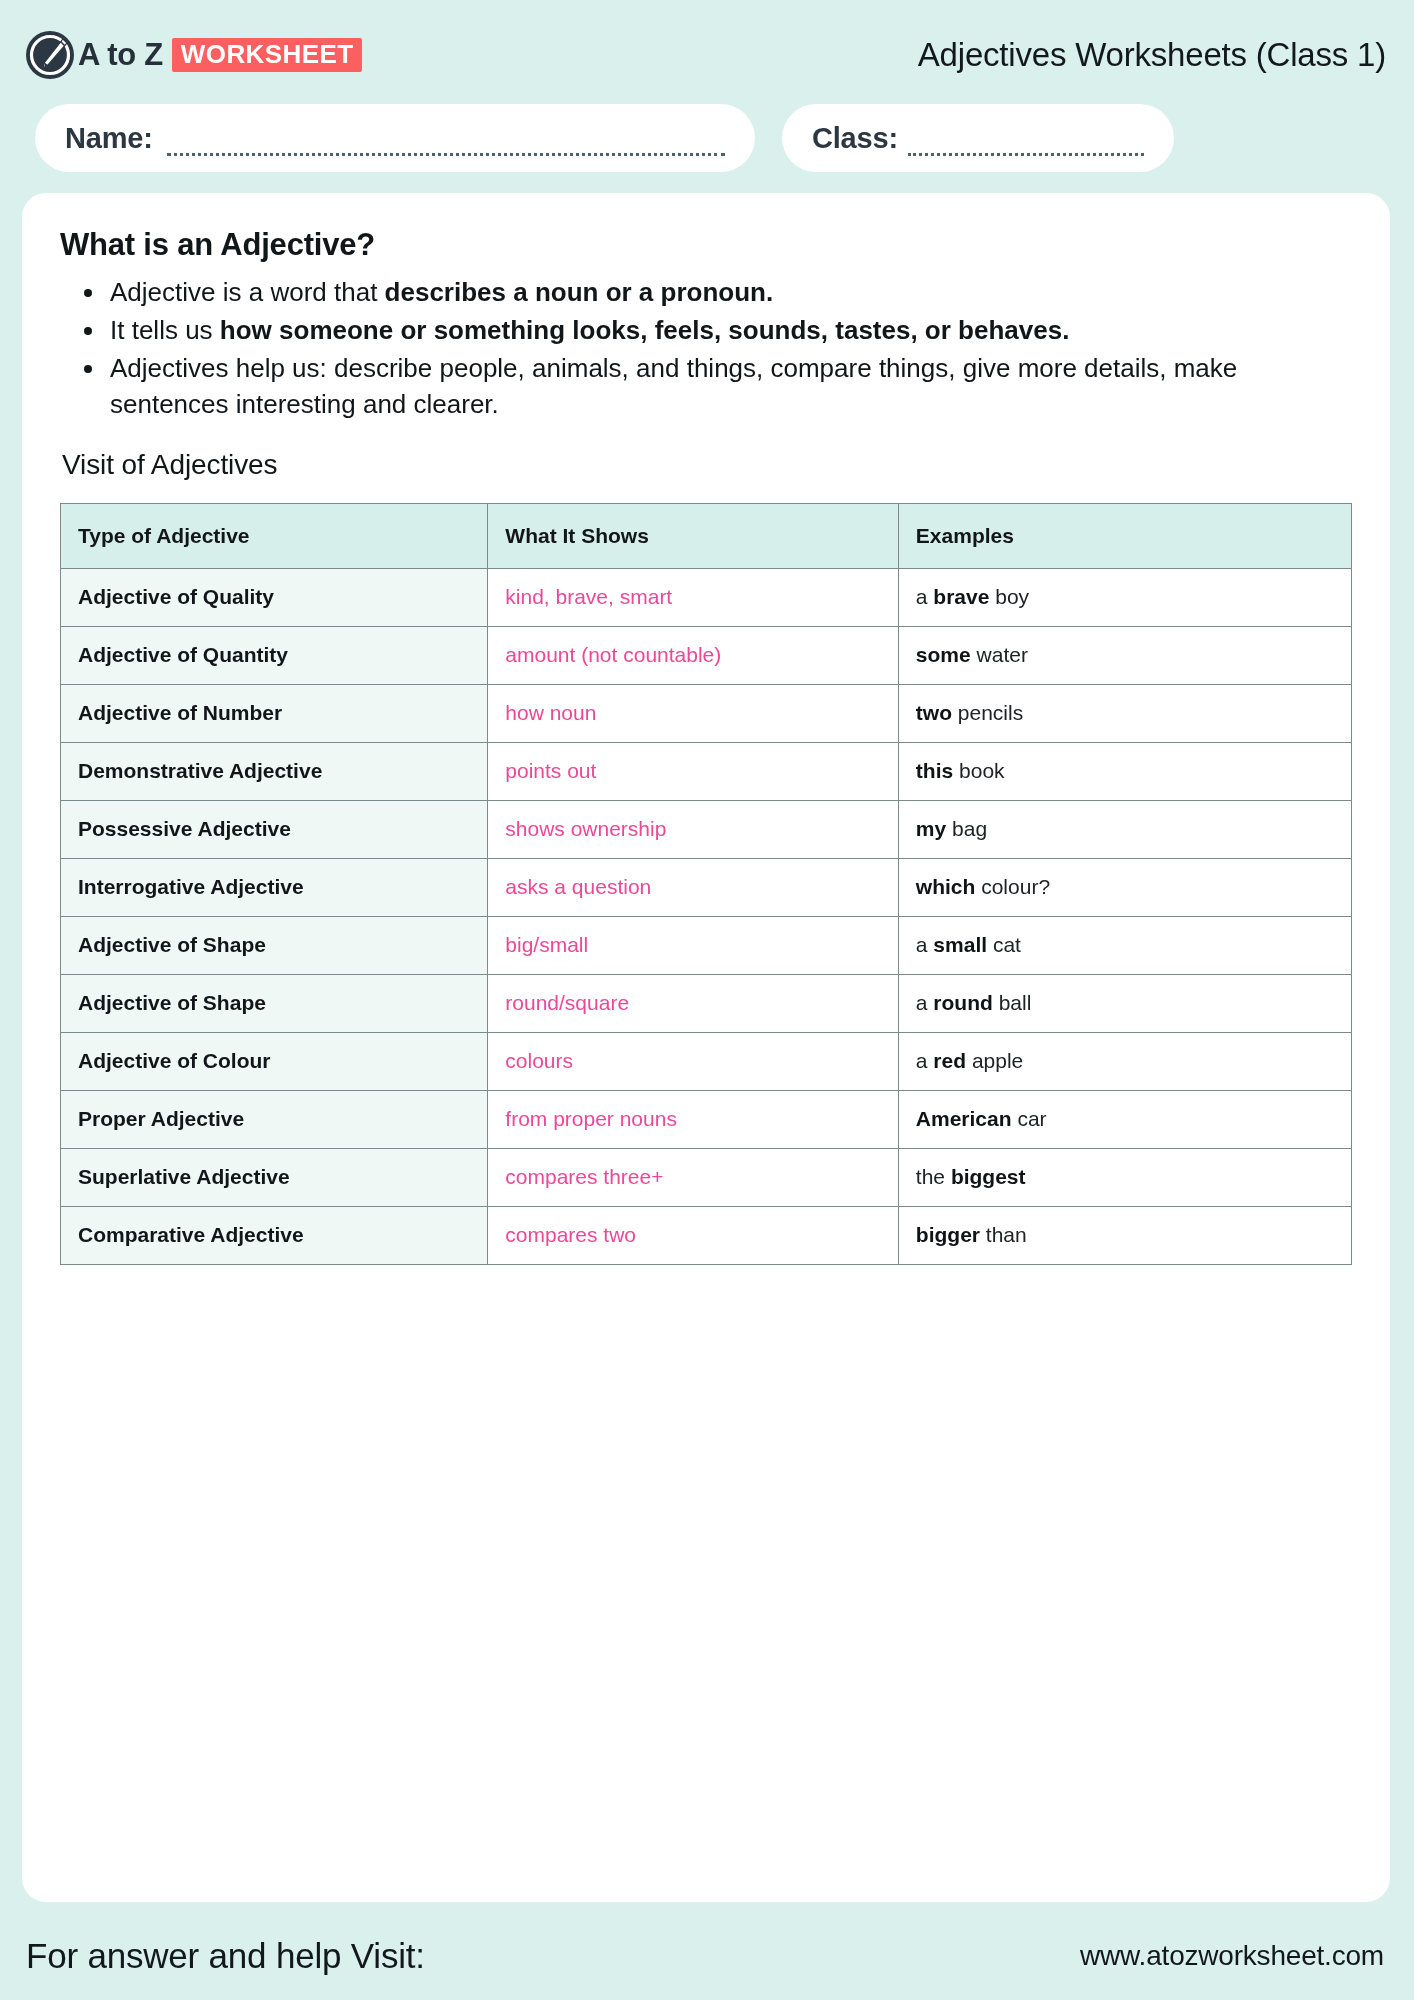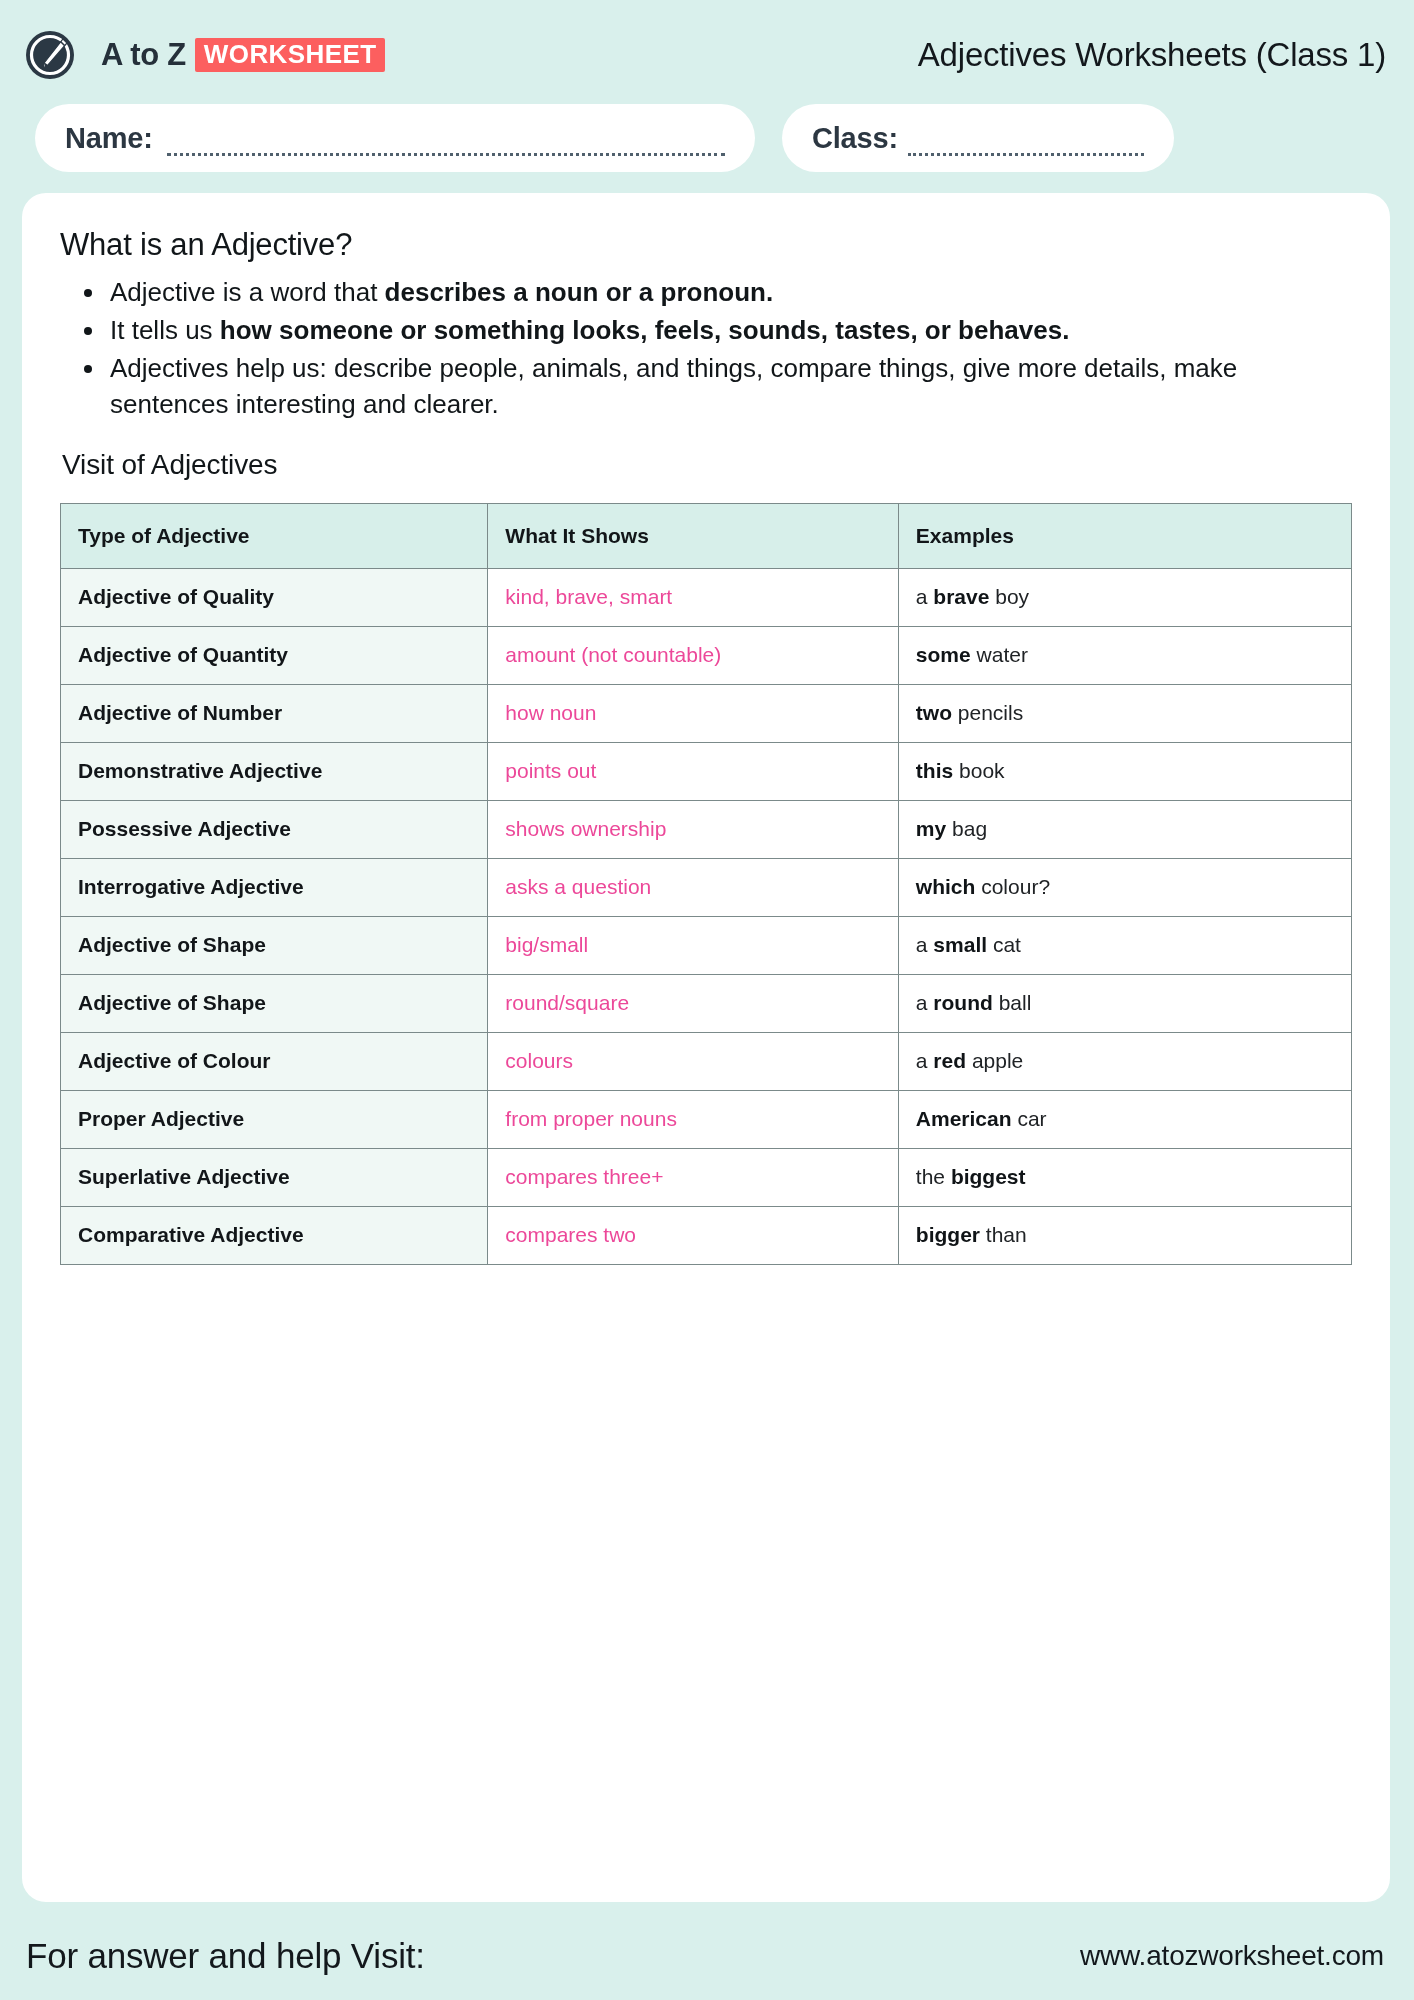--- a/index.html
+++ b/index.html
@@ -28,21 +28,21 @@
     right: 28px;
     height: 66px;
     display: flex;
     align-items: center;
     justify-content: space-between;
   }
 
   .brand {
     display: flex;
     align-items: center;
-    gap: 25px;
+    gap: 2px;
   }
 
   .brand-mark {
     width: 52px;
     height: 52px;
     flex: 0 0 52px;
     display: block;
   }
 
   .brand-text {
@@ -130,21 +130,21 @@
     left: 22px;
     right: 24px;
     bottom: 98px;
     background: #ffffff;
     border-radius: 24px;
     padding: 34px 38px 22px 38px;
   }
 
   h1.section-title {
     font-size: 31px;
-    font-weight: 400;
+    font-weight: 700;
     color: #111619;
     letter-spacing: -0.2px;
     margin-bottom: 12px;
   }
 
   ul.points {
     list-style: none;
     padding-left: 14px;
     margin-bottom: 26px;
   }

